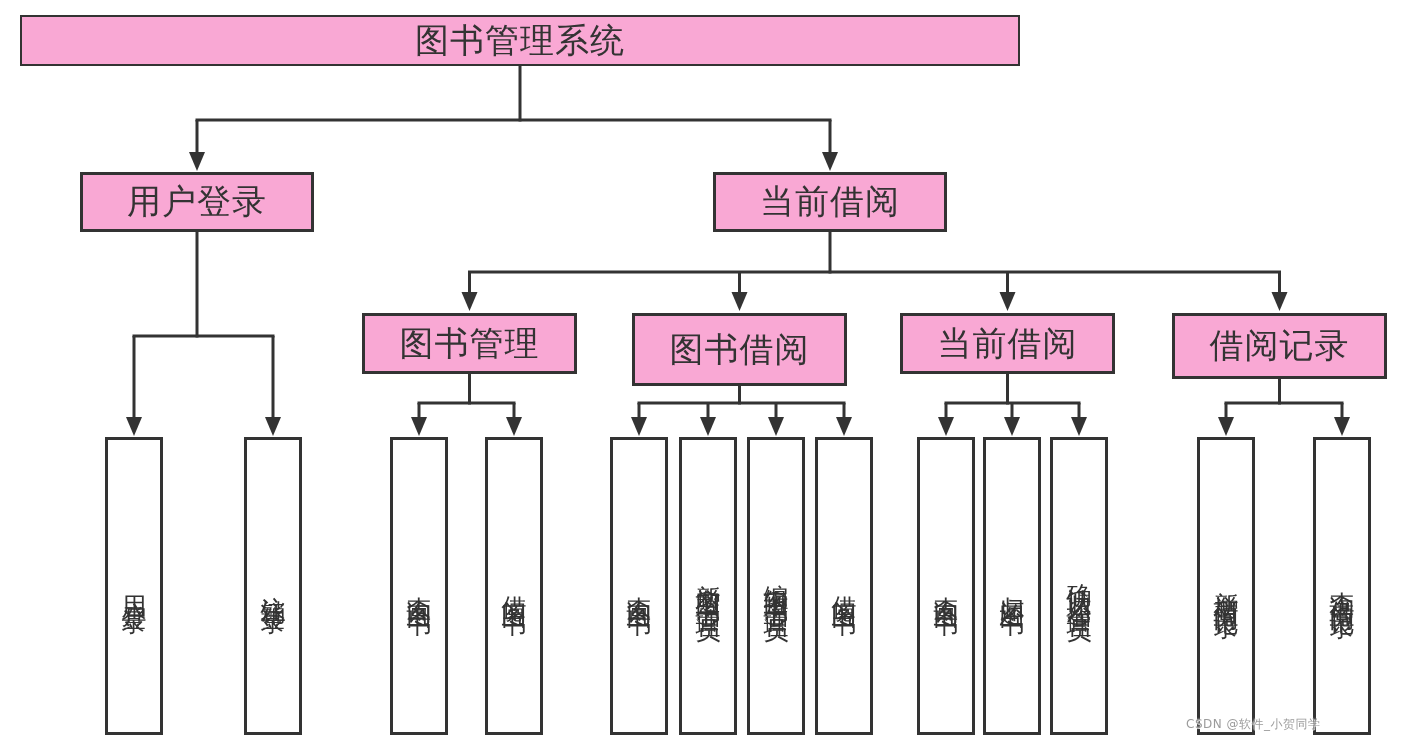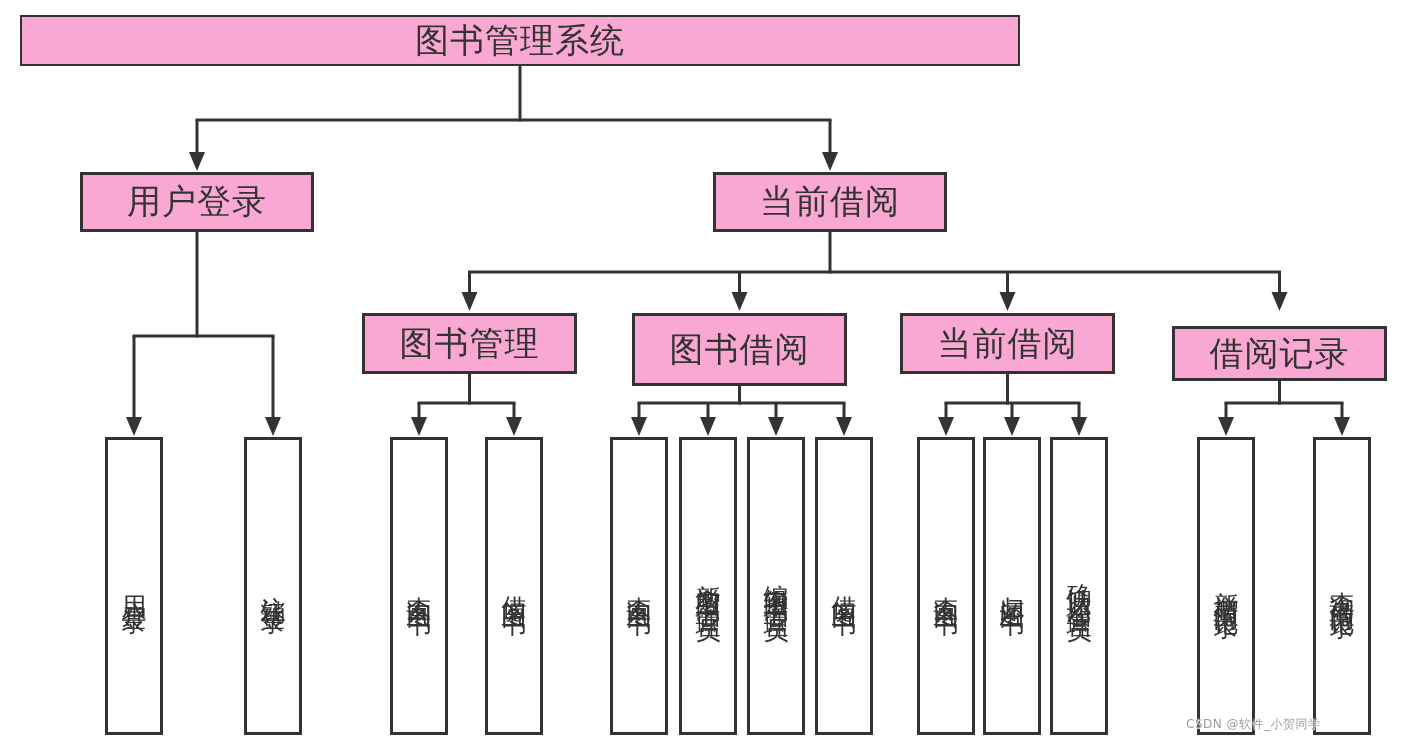--- a/index.html
+++ b/index.html
@@ -148,21 +148,21 @@
 
   <div class="box" style="left:362px; top:313px; width:215px; height:61px;">
     <span>图书管理</span>
   </div>
   <div class="box" style="left:632px; top:313px; width:215px; height:73px;">
     <span>图书借阅</span>
   </div>
   <div class="box" style="left:900px; top:313px; width:215px; height:61px;">
     <span>当前借阅</span>
   </div>
-  <div class="box" style="left:1172px; top:326px; width:215px; height:55px;">
+  <div class="box" style="left:1172px; top:313px; width:215px; height:66px;">
     <span>借阅记录</span>
   </div>
 
   <div class="vbox" style="left:105px; top:437px; width:58px; height:298px;">
     <span class="vtext">用户登录</span>
   </div>
   <div class="vbox" style="left:244px; top:437px; width:58px; height:298px;">
     <span class="vtext">注销登录</span>
   </div>
 

